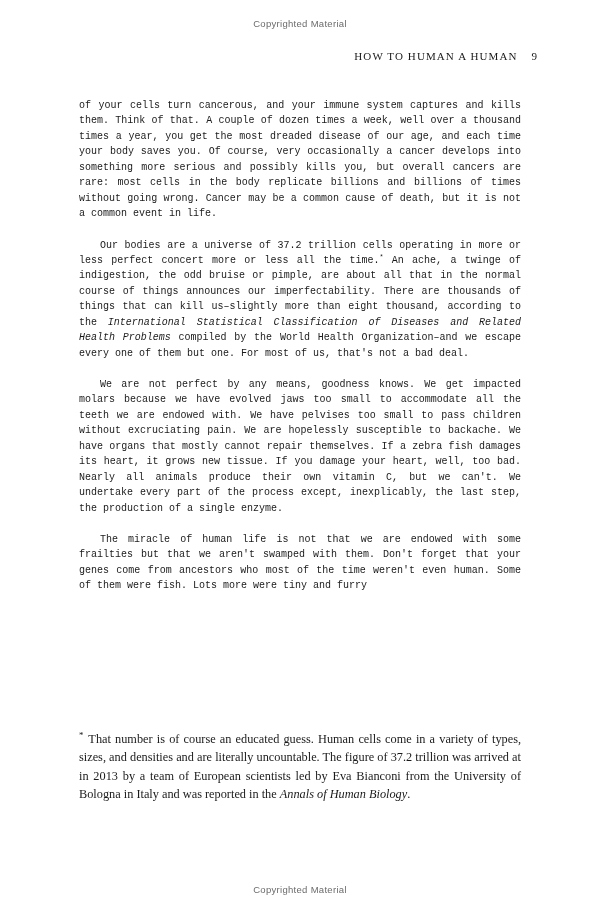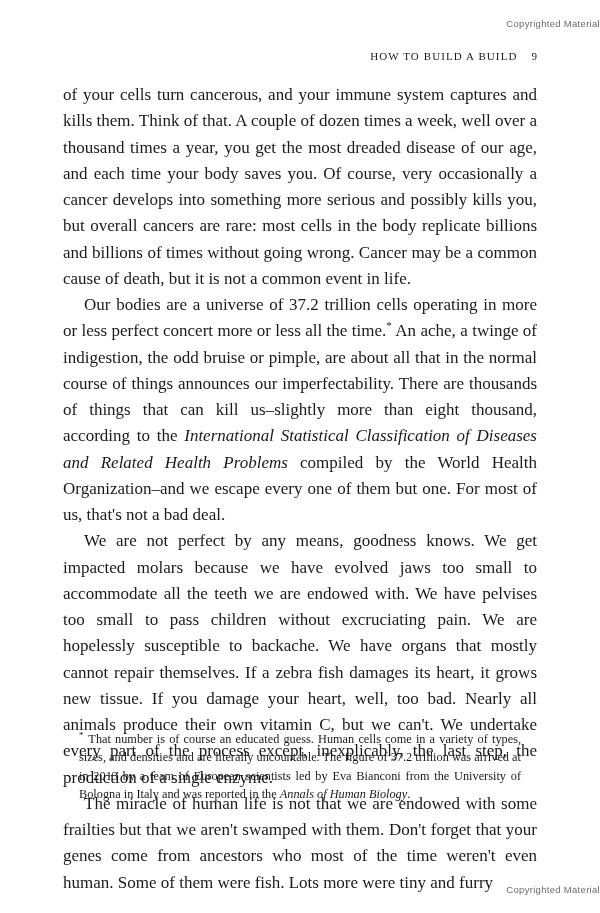--- a/index.html
+++ b/index.html
@@ -18,21 +18,21 @@
   .page {
     position: relative;
     width: 600px;
     height: 913px;
     box-sizing: border-box;
   }
   .watermark {
     position: absolute;
     left: 0;
     width: 100%;
-    text-align: right;
+    text-align: center;
     font-family: "Liberation Sans", sans-serif;
     font-size: 9.5px;
     letter-spacing: 0.3px;
     color: #6b6b6b;
   }
   .watermark-top { top: 18px; }
   .watermark-bottom { bottom: 18px; }
 
   .running-head {
     position: absolute;
@@ -49,26 +49,27 @@
     letter-spacing: 0;
   }
 
   .body-col {
     position: absolute;
     left: 63px;
     top: 82px;
     width: 474px;
   }
   p.para {
-    margin: 0;
-    font-size: 17px;
+    margin: 16px;
+    font-size: 10px;
     line-height: 1.545;
     text-align: justify;
     text-justify: inter-word;
     hyphens: manual;
+    font-family: Liberation Mono, monospace;
   }
   p.indent {
     text-indent: 21px;
   }
   em { font-style: italic; }
   sup.fn {
     font-size: 0.66em;
     vertical-align: super;
     line-height: 0;
   }
@@ -93,21 +94,21 @@
   }
 </style>
 </head>
 <body>
 
 <div class="page">
 
   <div class="watermark watermark-top">Copyrighted Material</div>
 
   <div class="running-head">
-    <span>HOW TO BUILD A BUILD</span><span class="folio">9</span>
+    <span>HOW TO HUMAN A HUMAN</span><span class="folio">9</span>
   </div>
 
   <div class="body-col">
 
     <p class="para"><span>of your cells turn cancerous, and your immune system captures and kills them. Think of that. A couple of dozen times a week, well over a thousand times a year, you get the most dreaded disease of our age, and each time your body saves you. Of course, very occasionally a cancer develops into something more serious and possibly kills you, but overall cancers are rare: most cells in the body replicate billions and billions of times without going wrong. Cancer may be a common cause of death, but it is not a common event in life.</span></p>
 
     <p class="para indent"><span>Our bodies are a universe of 37.2 trillion cells operating in more or less perfect concert more or less all the time.</span><sup class="fn">*</sup><span> An ache, a twinge of indigestion, the odd bruise or pimple, are about all that in the normal course of things announces our imperfectability. There are thousands of things that can kill us–slightly more than eight thousand, according to the </span><em>International Statistical Classification of Diseases and Related Health Problems</em><span> compiled by the World Health Organization–and we escape every one of them but one. For most of us, that's not a bad deal.</span></p>
 
     <p class="para indent"><span>We are not perfect by any means, goodness knows. We get impacted molars because we have evolved jaws too small to accommodate all the teeth we are endowed with. We have pelvises too small to pass children without excruciating pain. We are hopelessly susceptible to backache. We have organs that mostly cannot repair themselves. If a zebra fish damages its heart, it grows new tissue. If you damage your heart, well, too bad. Nearly all animals produce their own vitamin C, but we can't. We undertake every part of the process except, inexplicably, the last step, the production of a single enzyme.</span></p>
 

